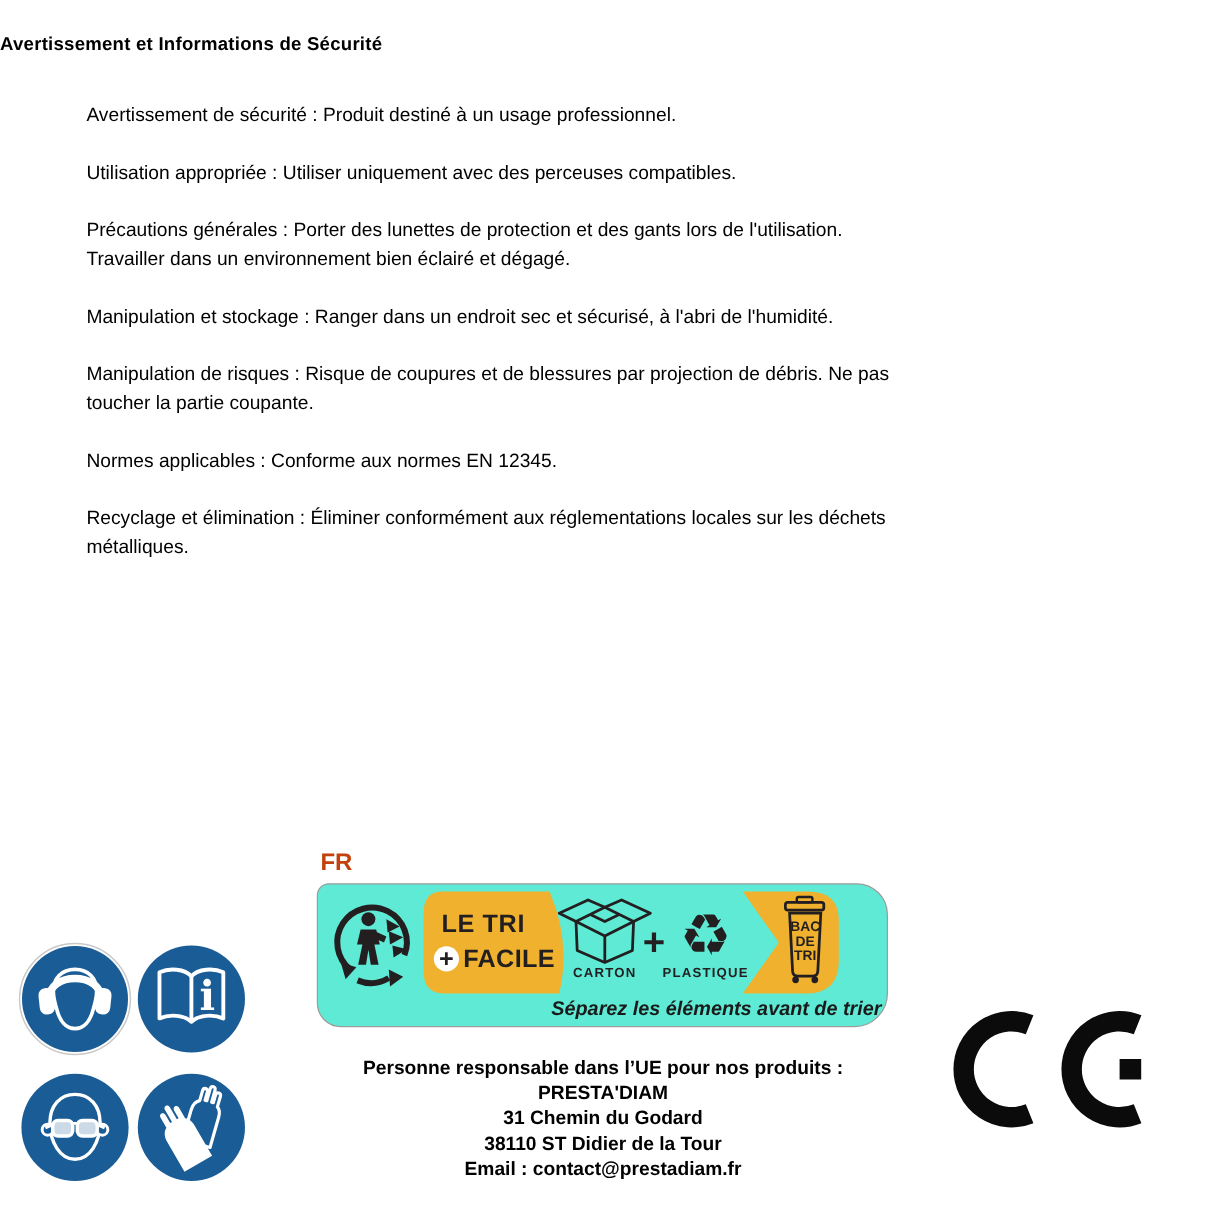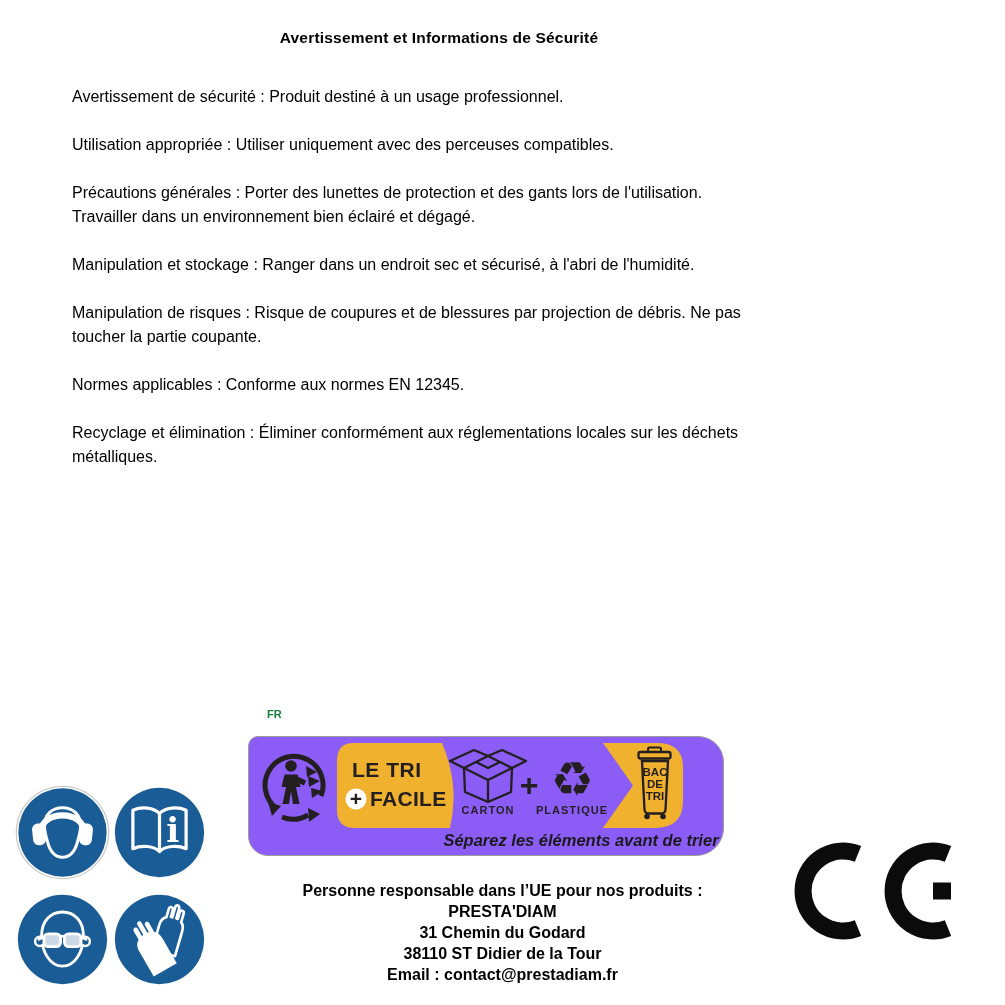--- a/index.html
+++ b/index.html
@@ -1,33 +1,33 @@
 <!DOCTYPE html>
 <html><head>
 <meta charset="utf-8">
 <style>
   html,body{margin:0;padding:0;}
   body{
     width:1005px;height:1005px;position:relative;background:#ffffff;
     font-family:"Liberation Sans", sans-serif;color:#000;overflow:hidden;
   }
   .doc-title{
-    position:absolute;top:29px;left:0;width:878px;text-align:center;
+    position:absolute;top:29px;left:0;width:878px;
     font-size:15.5px;font-weight:bold;letter-spacing:.2px;
   }
   .body-text{position:absolute;top:85px;left:72px;right:55px;}
   .body-text p{
     margin:0 0 24px 0;font-size:16px;line-height:24px;white-space:pre-line;
   }
   .fr-code{
-    position:absolute;left:267px;top:708px;font-size:11px;font-weight:bold;color:#15803d;
+    position:absolute;left:267px;top:708px;font-size:20px;font-weight:bold;color:#c2410c;
   }
   .sort-label{
-    position:absolute;left:248px;top:736px;width:476px;height:120px;
-    background:#8b5cf6;border:1.5px solid #9c9c9c;
+    position:absolute;left:264px;top:736px;width:476px;height:120px;
+    background:#5eead4;border:1.5px solid #9c9c9c;
     border-radius:10px 26px 28px 20px;box-sizing:border-box;
   }
   .sort-label svg{position:absolute;left:-1px;top:-1px;}
   .safety-icon{position:absolute;width:95px;height:95px;}
   .resp-block{
     position:absolute;top:880px;left:150px;width:705px;text-align:center;
     font-size:16px;font-weight:bold;line-height:21px;
   }
   .ce-mark{position:absolute;left:788px;top:841px;}
 </style>

